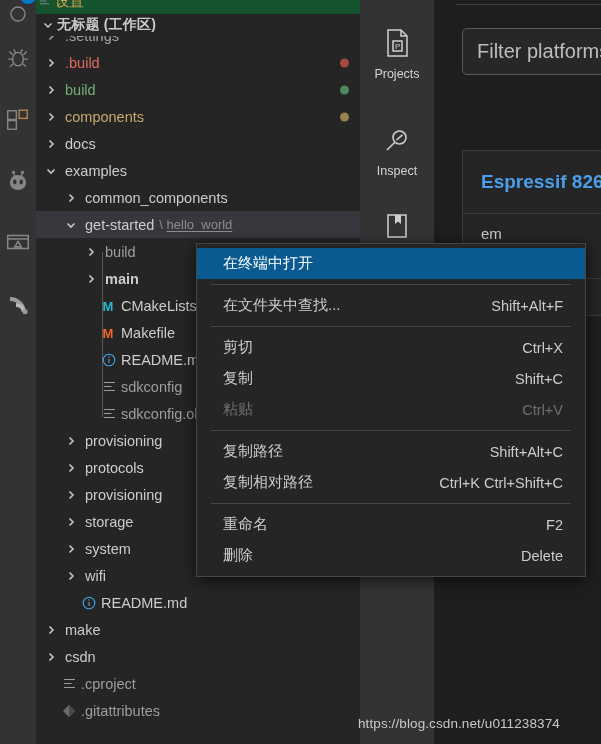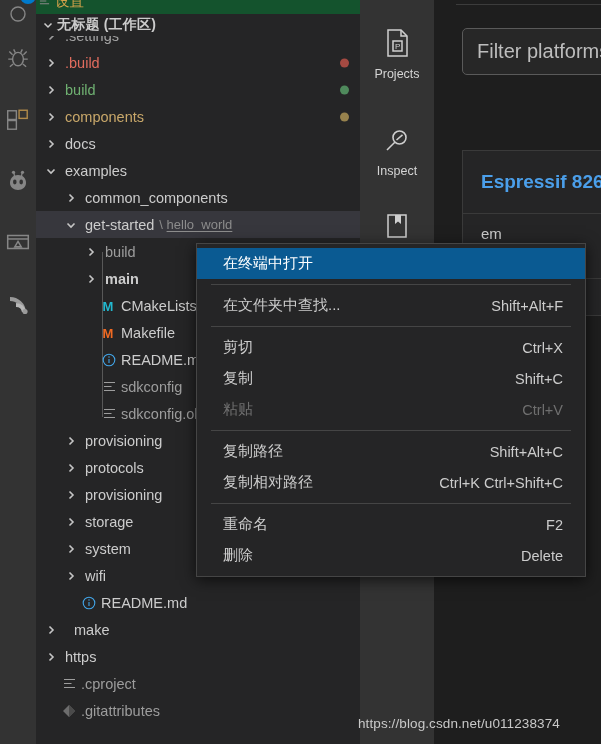--- a/index.html
+++ b/index.html
@@ -572,31 +572,31 @@
             <span class="lbl" style="color:#cccccc;">README.md</span>
           </div>
           <div class="trow">
             <span style="display:inline-block;width:8px;"></span>
             <span class="twist">
               <svg width="12" height="12" viewBox="0 0 12 12" fill="none" stroke="#c5c5c5" stroke-width="1.6">
                 <path d="M4.5 2.5 L8 6 L4.5 9.5"></path>
               </svg>
             </span>
             <span style="display:inline-block;width:5px;"></span>
-            <span class="lbl" style="color:#cccccc;margin-left:9px;">make</span>
-          </div>
-          <div class="trow">
-            <span style="display:inline-block;width:8px;"></span>
-            <span class="twist">
-              <svg width="12" height="12" viewBox="0 0 12 12" fill="none" stroke="#c5c5c5" stroke-width="1.6">
-                <path d="M4.5 2.5 L8 6 L4.5 9.5"></path>
-              </svg>
-            </span>
-            <span style="display:inline-block;width:5px;"></span>
-            <span class="lbl" style="color:#cccccc;">https</span>
+            <span class="lbl" style="color:#cccccc;">make</span>
+          </div>
+          <div class="trow">
+            <span style="display:inline-block;width:8px;"></span>
+            <span class="twist">
+              <svg width="12" height="12" viewBox="0 0 12 12" fill="none" stroke="#c5c5c5" stroke-width="1.6">
+                <path d="M4.5 2.5 L8 6 L4.5 9.5"></path>
+              </svg>
+            </span>
+            <span style="display:inline-block;width:5px;"></span>
+            <span class="lbl" style="color:#cccccc;">csdn</span>
           </div>
           <div class="trow">
             <span style="display:inline-block;width:8px;"></span>
             <span class="twist"></span>
             <span class="ficon">
               <svg width="13" height="13" viewBox="0 0 13 13" stroke="#9d9d9d" stroke-width="1.2" fill="none">
                 <path d="M1 2.5 H12 M1 6.5 H8.5 M1 10.5 H12"></path>
               </svg>
             </span>
             <span class="lbl" style="color:#9d9d9d;">.cproject</span>

